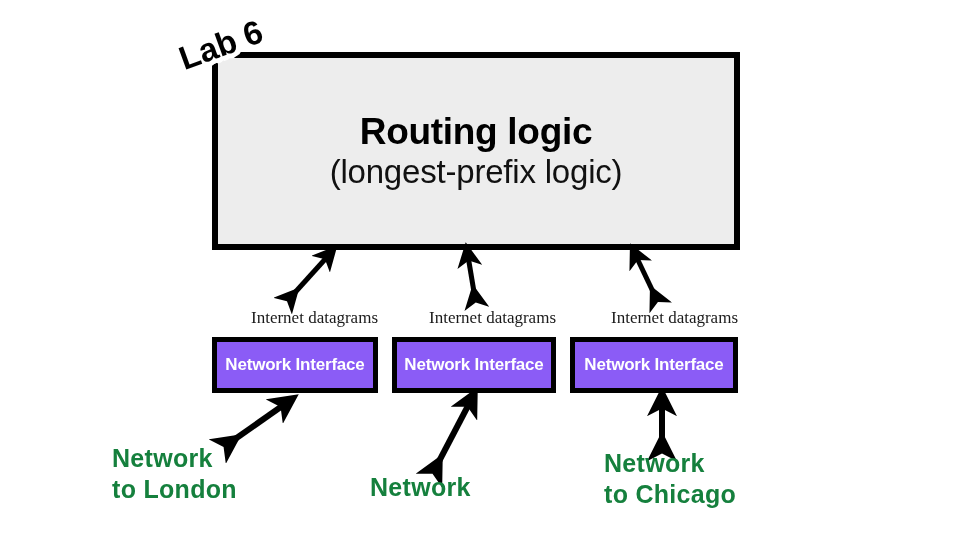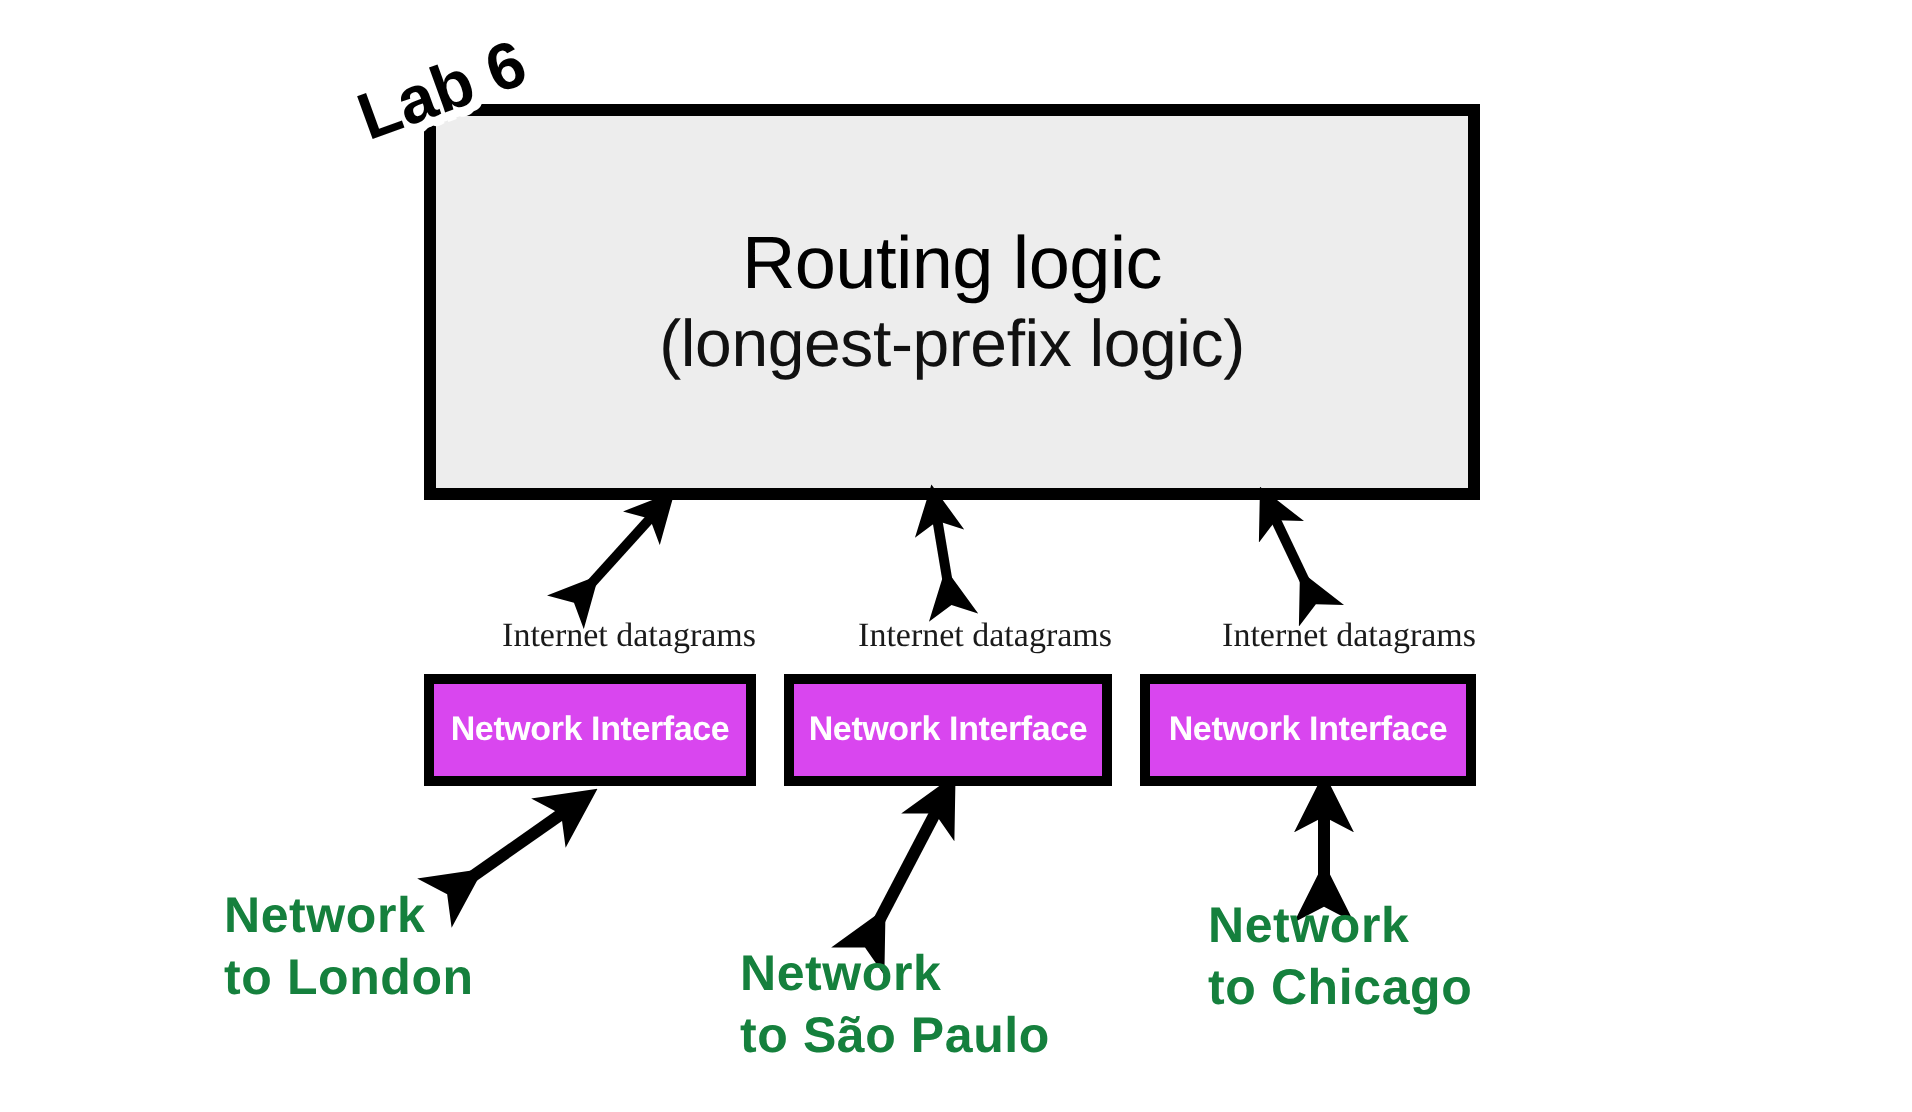--- a/index.html
+++ b/index.html
@@ -34,21 +34,21 @@
     background: #ededed;
     border: 6px solid #000000;
     box-sizing: border-box;
     display: flex;
     flex-direction: column;
     align-items: center;
     justify-content: center;
   }
   .router-title {
     font-size: 37px;
-    font-weight: normal;
+    font-weight: bold;
     color: #000000;
     line-height: 1.08;
     letter-spacing: -0.3px;
     white-space: nowrap;
   }
   .router-subtitle {
     font-size: 33px;
     font-weight: normal;
     color: #111111;
     line-height: 1.12;
@@ -92,21 +92,21 @@
   }
   .dg-1 { left: 212px; top: 308px; width: 166px; }
   .dg-2 { left: 392px; top: 308px; width: 164px; }
   .dg-3 { left: 570px; top: 308px; width: 168px; }
 
   
   .nic-box {
     position: absolute;
     top: 337px;
     height: 56px;
-    background: #d946ef;
+    background: #8b5cf6;
     border: 5px solid #000000;
     box-sizing: border-box;
     display: flex;
     align-items: center;
     justify-content: center;
   }
   .nic-1 { left: 212px; width: 166px; }
   .nic-2 { left: 392px; width: 164px; }
   .nic-3 { left: 570px; width: 168px; }
   .nic-label {
@@ -185,20 +185,19 @@
   <div class="nic-box nic-3">
     <span class="nic-label">Network Interface</span>
   </div>
 
   <div class="net-label net-london">
     <div>Network</div>
     <div>to London</div>
   </div>
   <div class="net-label net-sao">
     <div>Network</div>
-    <div>to São Paulo</div>
   </div>
   <div class="net-label net-chicago">
     <div>Network</div>
     <div>to Chicago</div>
   </div>
 
 </div>
 
 </body></html>

